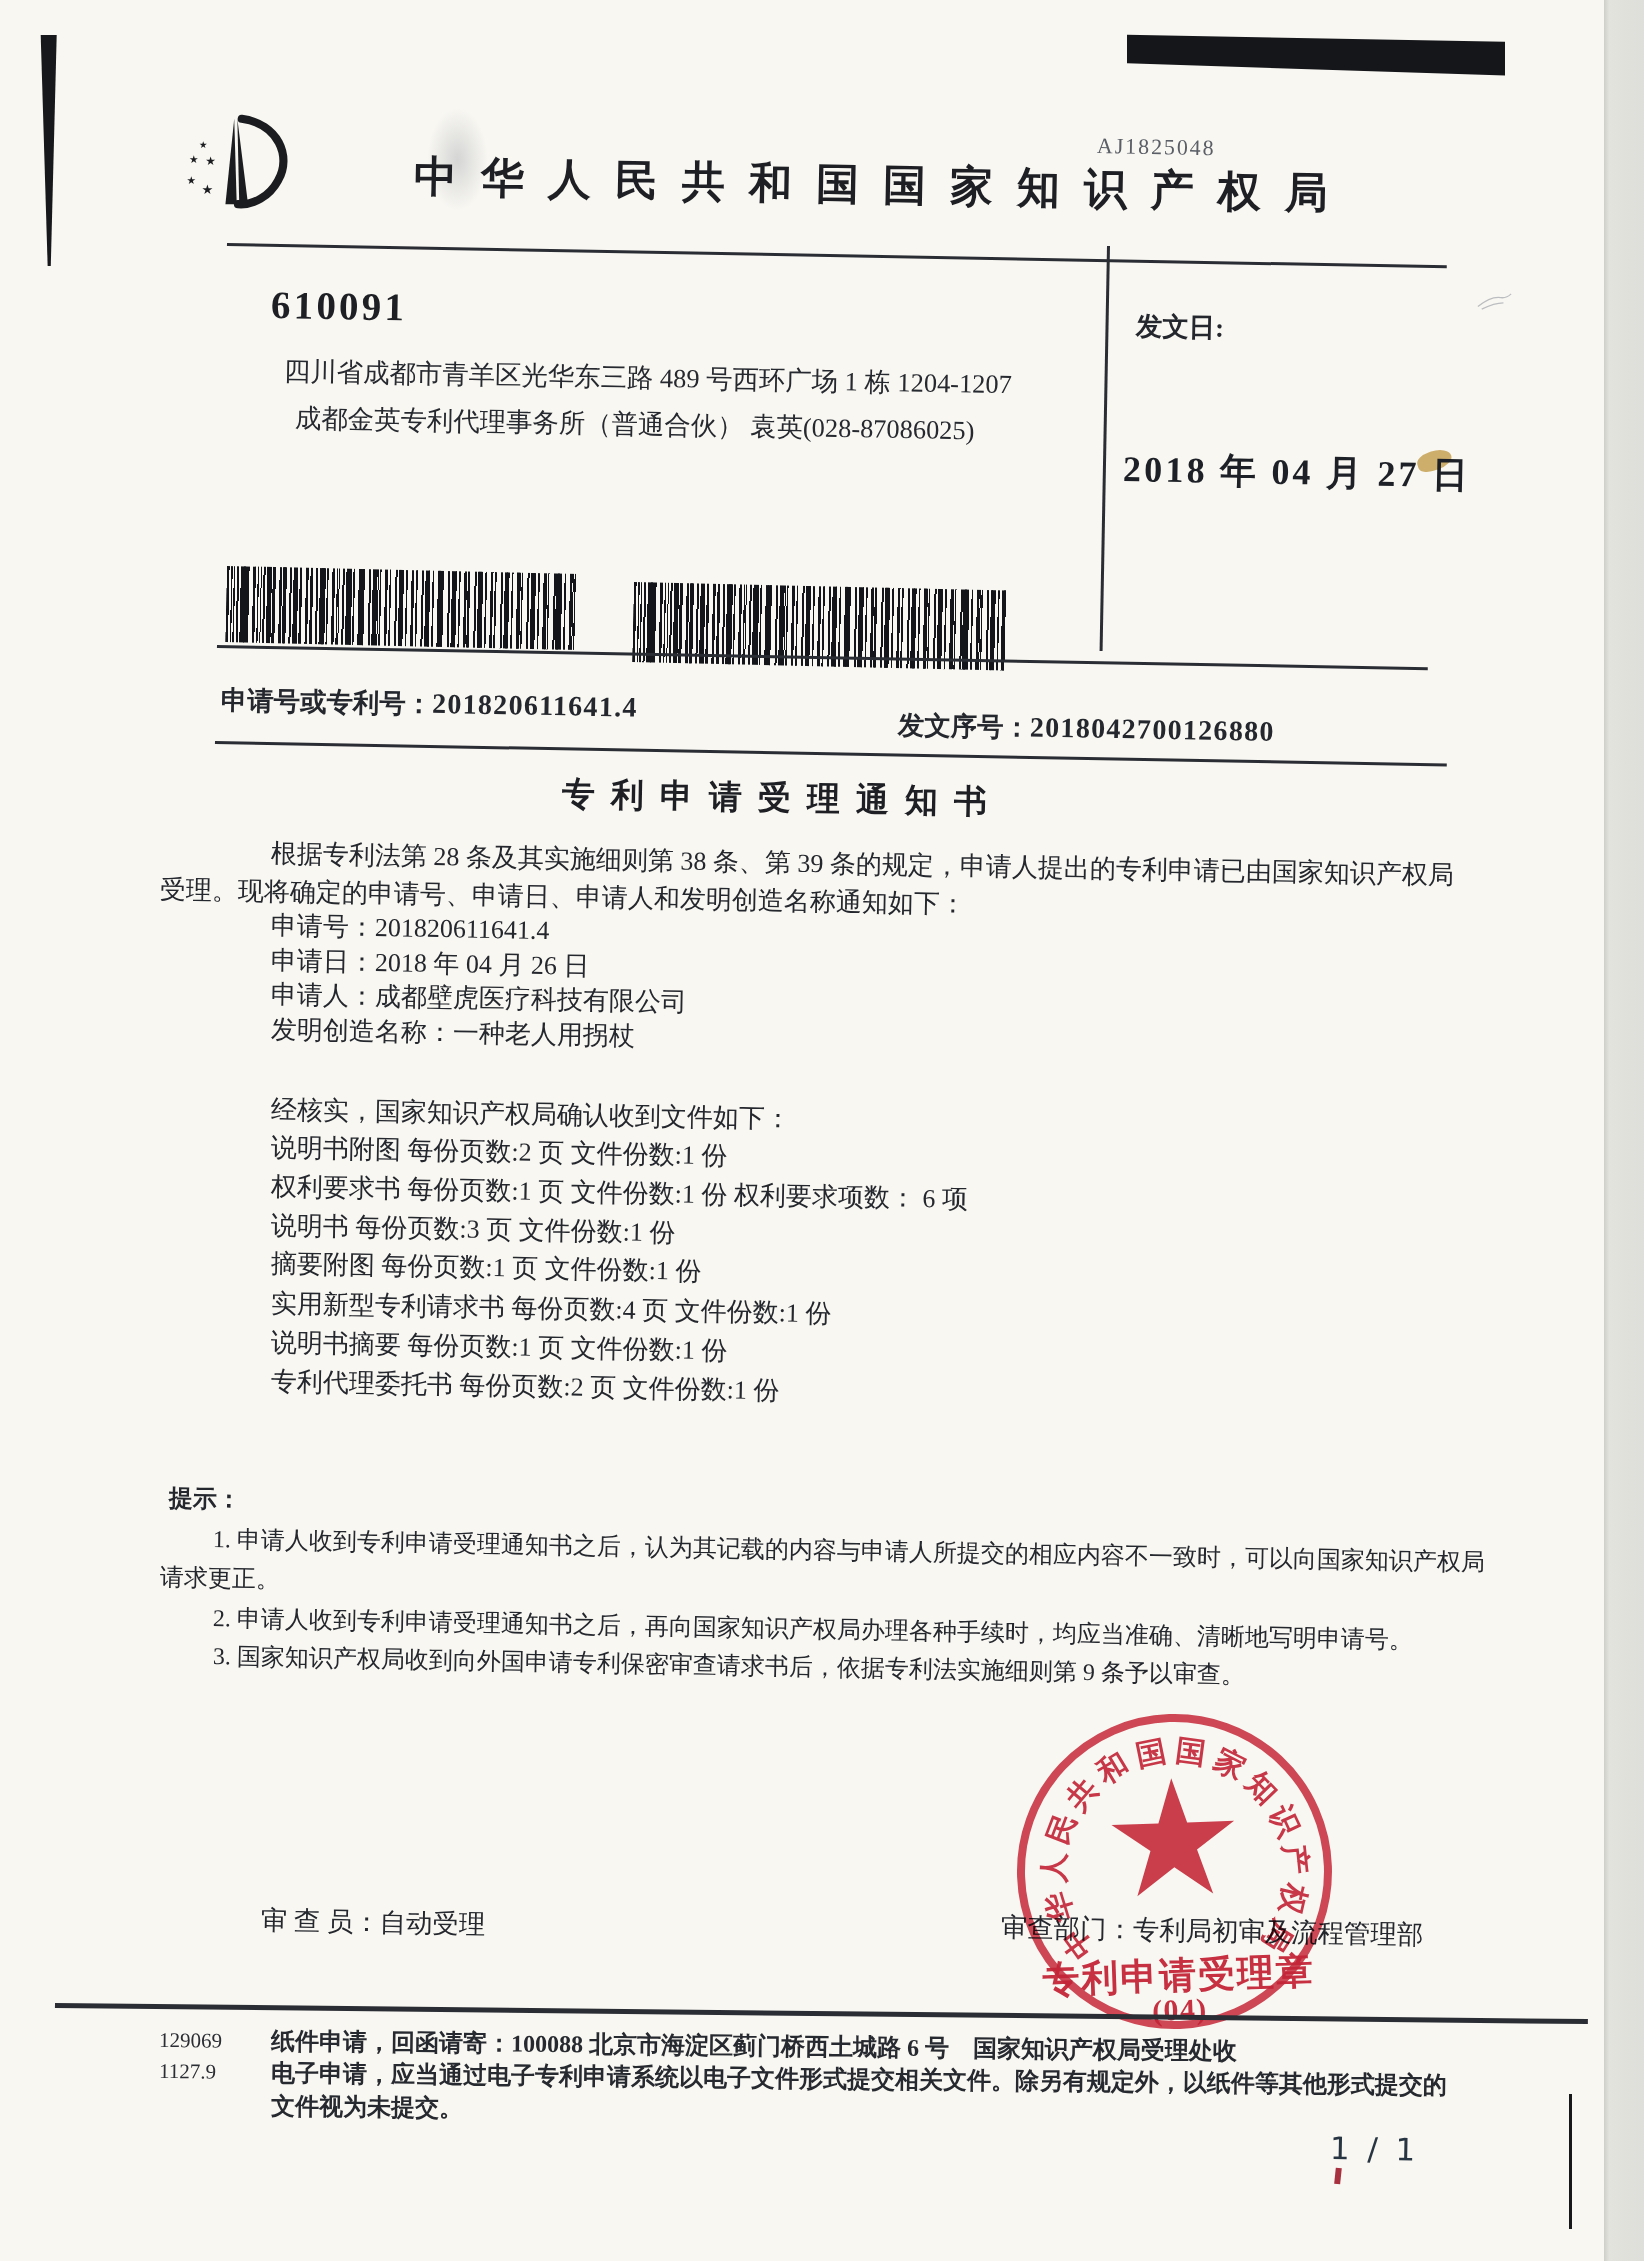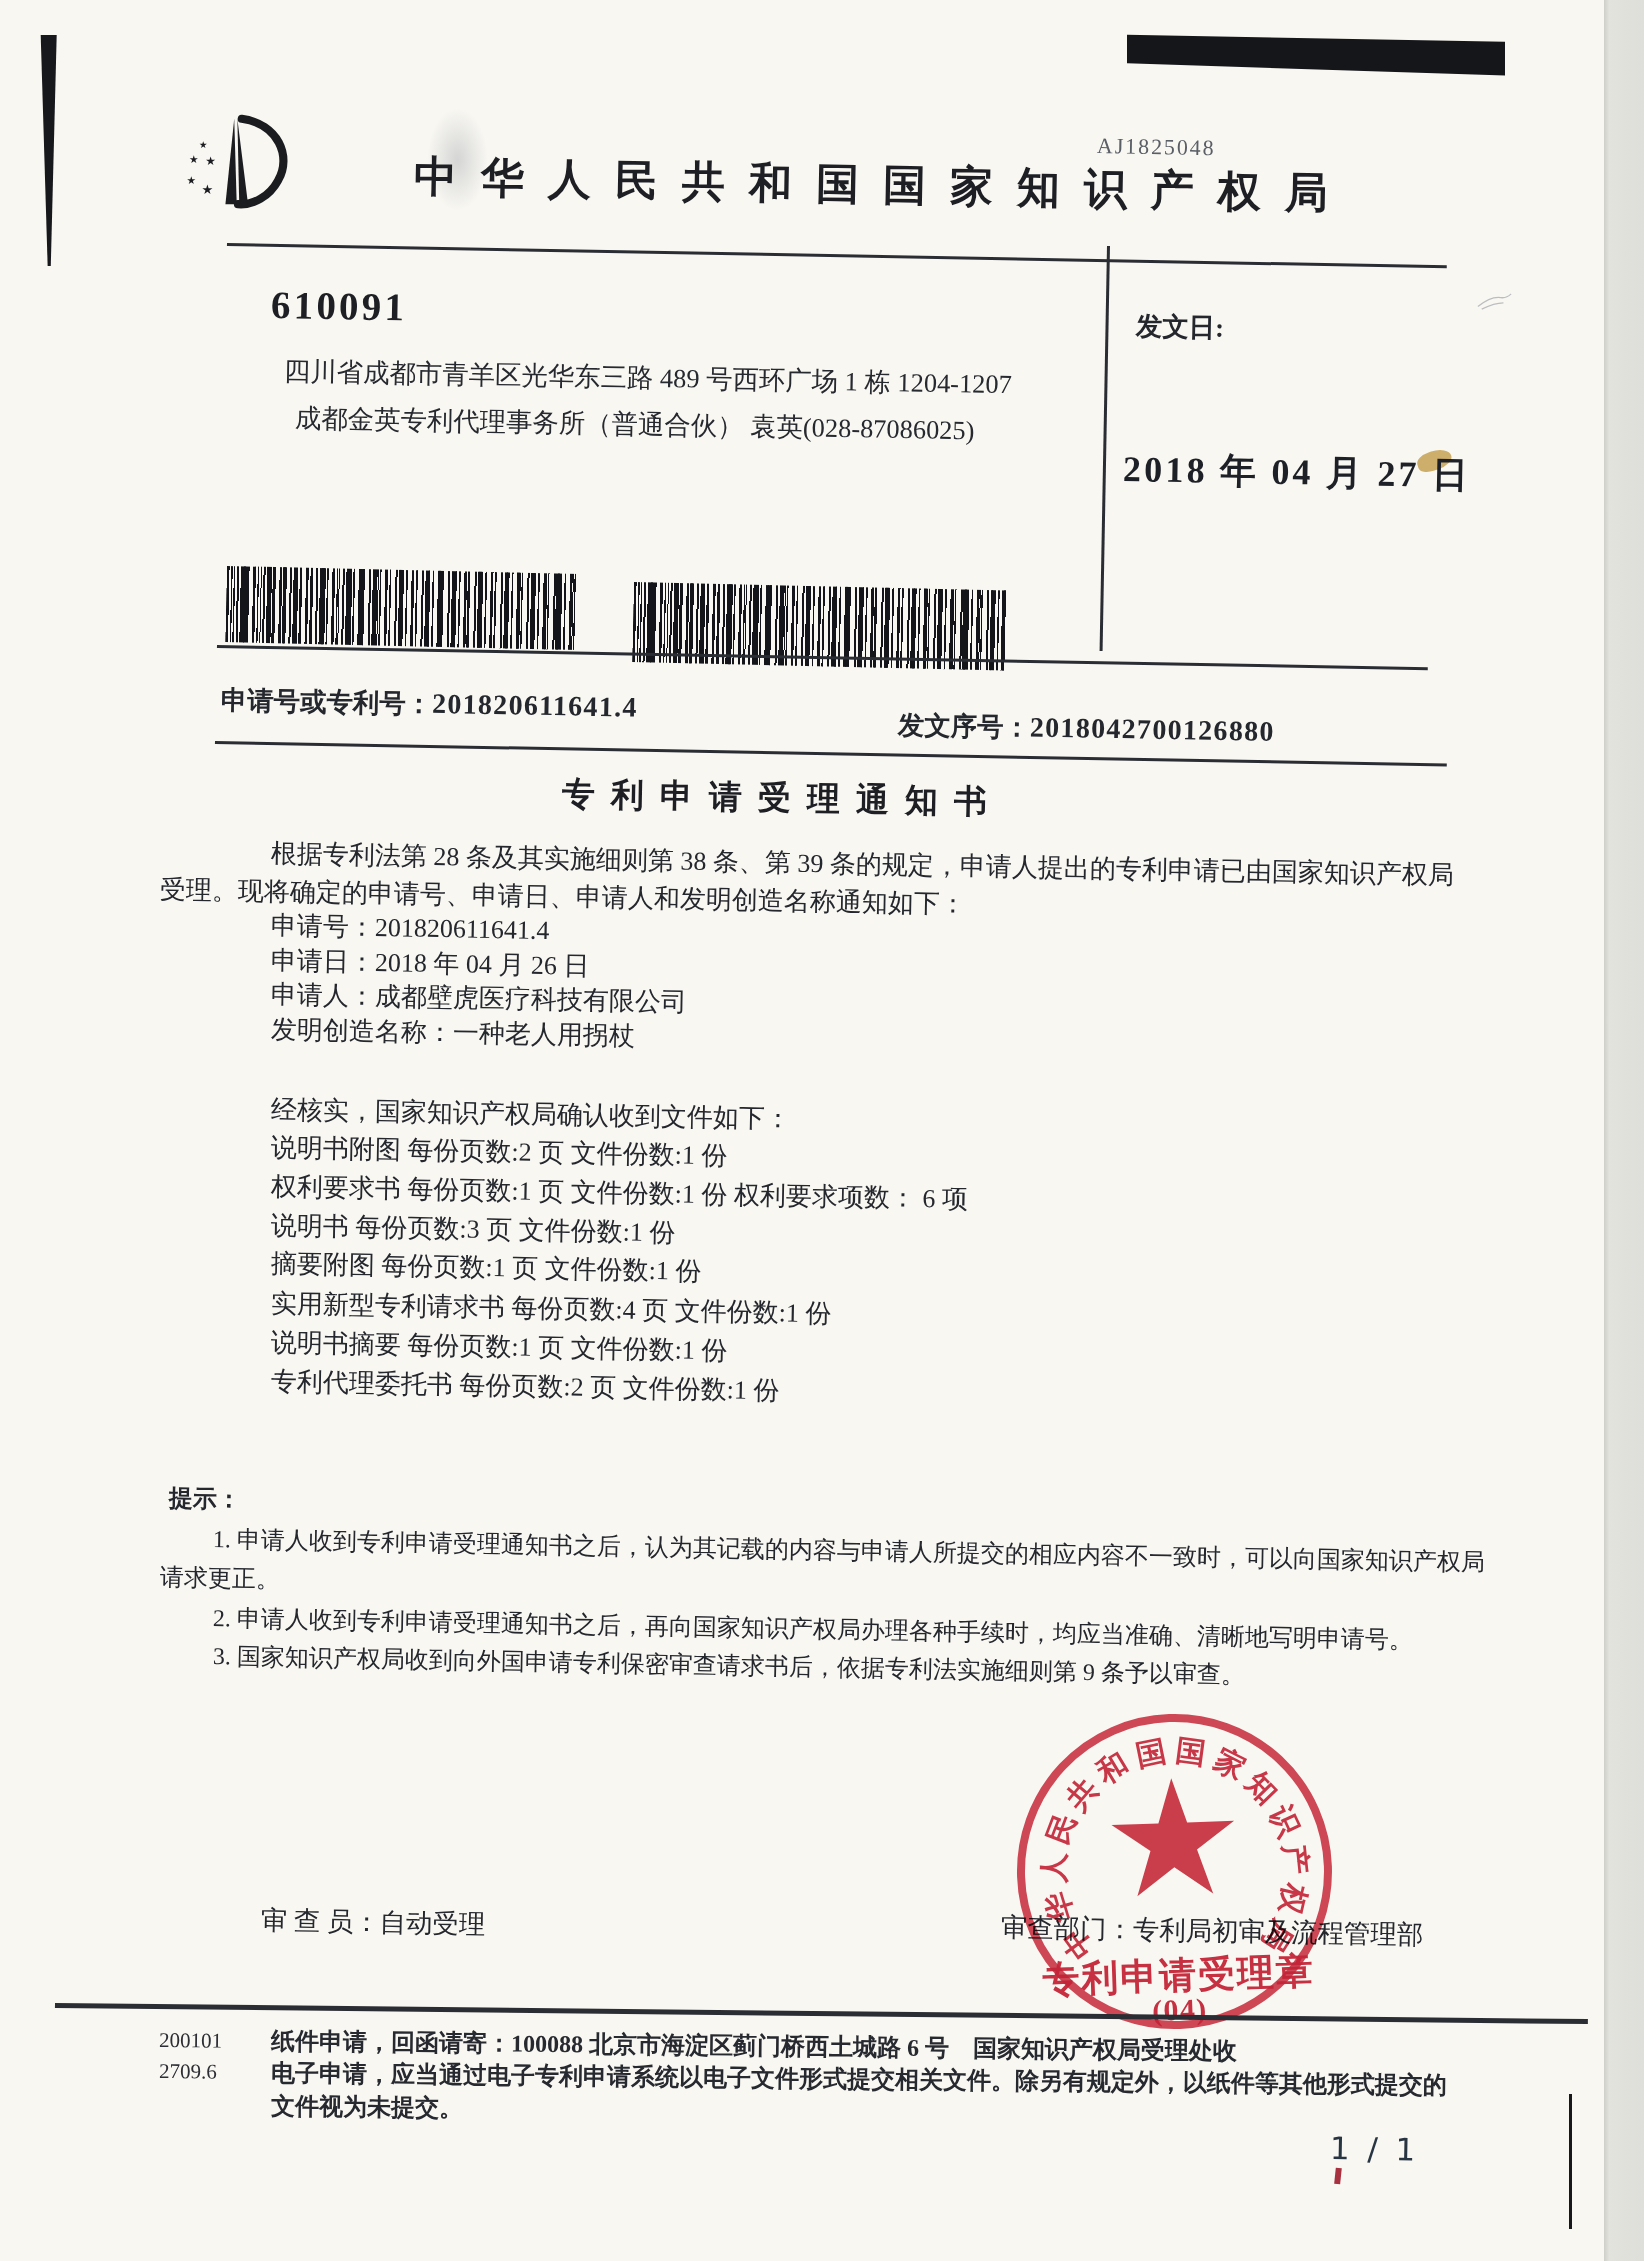--- a/index.html
+++ b/index.html
@@ -206,20 +206,20 @@
     <span class="sr13">局</span>
   </div>
   <svg width="129" height="123" viewBox="0 0 200 190" style="position:absolute;left:93px;top:64px;">
     <polygon points="100,0 122.3,69.3 195.1,69.1 136.1,111.7 158.8,180.9 100,138 41.2,180.9 63.9,111.7 4.9,69.1 77.7,69.3" fill="rgba(203,42,60,0.9)"></polygon>
   </svg>
   <div class="stamp-title">专利申请受理章</div>
   <div class="stamp-code">(04)</div>
 </div>
 
 <div class="rule" style="left:55px;top:2003px;width:1533px;height:4.5px;transform:rotate(0.6deg);"></div>
-<div class="t foot-code" style="left:159px;top:2028px;transform:rotate(0.6deg);">200101</div>
-<div class="t foot-code" style="left:159px;top:2059px;transform:rotate(0.6deg);">2709.6</div>
+<div class="t foot-code" style="left:159px;top:2028px;transform:rotate(0.6deg);">129069</div>
+<div class="t foot-code" style="left:159px;top:2059px;transform:rotate(0.6deg);">1127.9</div>
 <div class="t foot-txt" style="left:271px;top:2025px;">纸件申请，回函请寄：100088 北京市海淀区蓟门桥西土城路 6 号　国家知识产权局受理处收</div>
 <div class="t foot-txt" style="left:271px;top:2057px;">电子申请，应当通过电子专利申请系统以电子文件形式提交相关文件。除另有规定外，以纸件等其他形式提交的</div>
 <div class="t foot-txt" style="left:271px;top:2090px;">文件视为未提交。</div>
 <div class="t page-num" style="left:1330px;top:2130px;">1 / 1</div>
 <div class="red-tick"></div>
 
 
 </body></html>

